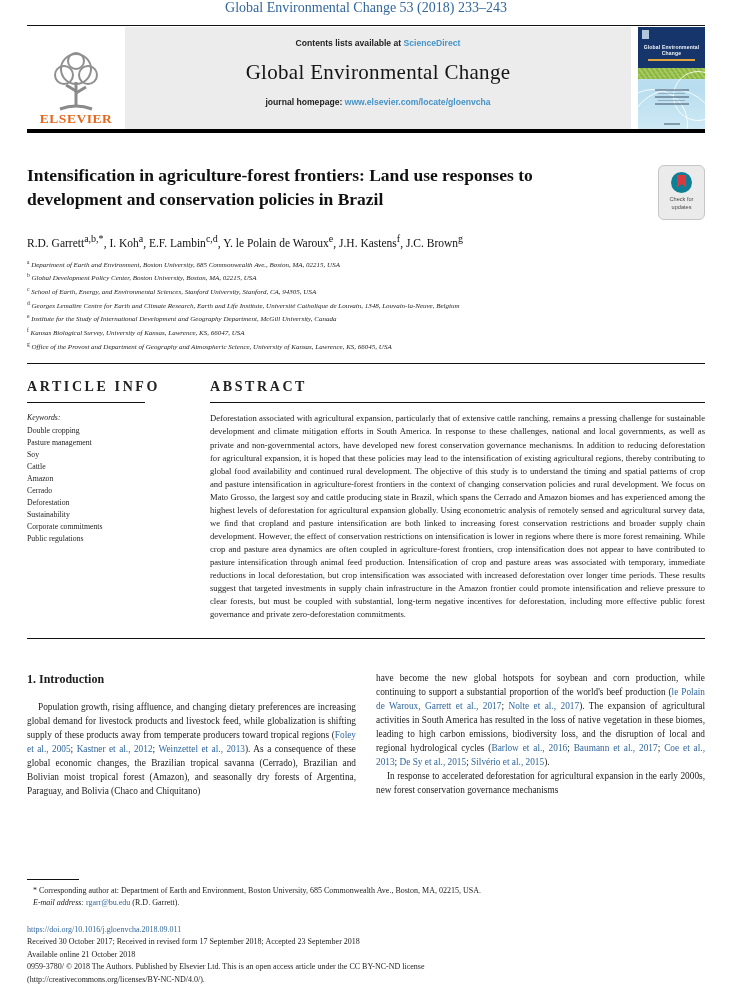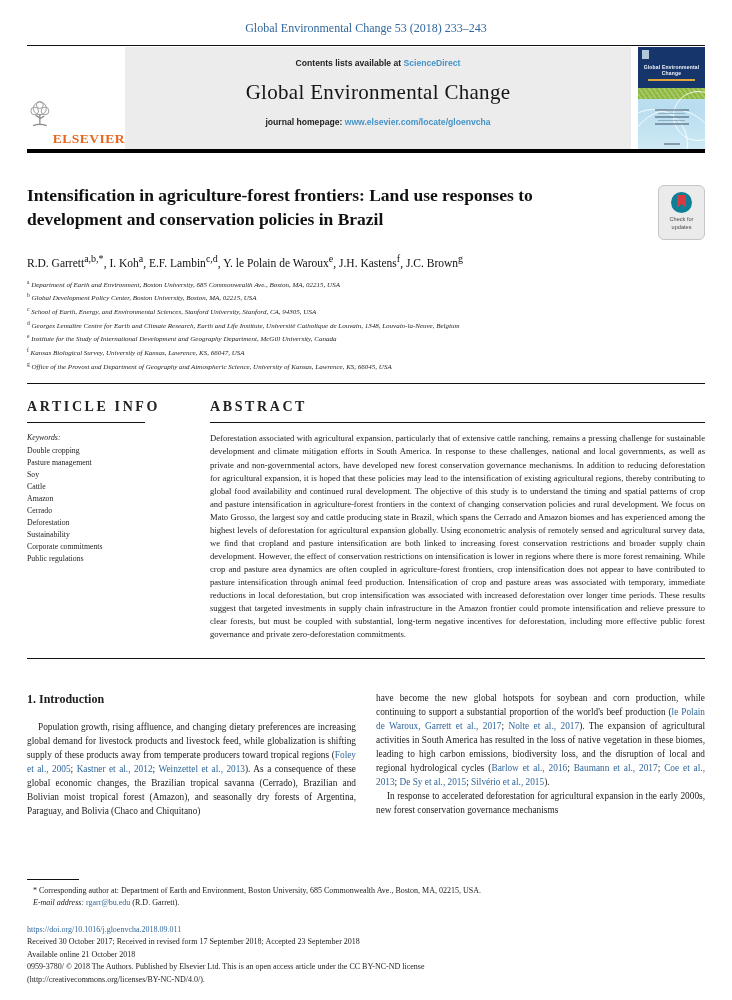--- a/index.html
+++ b/index.html
@@ -1,29 +1,29 @@
 <!DOCTYPE html>
 <html style="--link: #31679c; --header_link: #4593c8; --orange: #e8661b; --navy: #16366b; --green: #8cb83e; --teal: #0e7f95; --red: #d93a3f;"><head>
 <meta charset="utf-8">
 <style>
   * { margin:0; padding:0; box-sizing:border-box; }
   html,body { width:732px; height:1000px; background:#ffffff; overflow:hidden; }
   body { font-family:"Liberation Serif","DejaVu Serif",serif; color:#1c1c1c; }
   .page { width:732px; height:1000px; padding:0 27px; display:flex; flex-direction:column; }
 
   
-  .top-cite { text-align:center; font-size:12px; color:var(--link,#34679c); margin-top:21px; }
+  .top-cite { text-align:center; font-size:14px; color:var(--link,#34679c); }
 
   .rule-thin  { border:none; border-top:1.4px solid #111; margin-top:9px; }
   .rule-hair  { border:none; border-top:1px solid #111; }
   .rule-thick { border:none; border-top:4px solid #000; }
 
   
   .band { display:flex; align-items:stretch; height:102px; margin-top:1px; }
-  .logo-col { width:98px; display:flex; align-items:flex-end; justify-content:flex-end; padding-bottom:2px; background:#fff; }
+  .logo-col { width:98px; display:flex; flex-direction:column; align-items:center; justify-content:flex-end; padding-bottom:2px; background:#fff; }
   .logo-col svg { display:block; }
   .elsevier-word { font-size:13.5px; font-weight:bold; letter-spacing:.5px; color:var(--orange,#e8661b); margin-top:-4px; }
   .gray-box { flex:1; background:#ececec; display:flex; flex-direction:column; align-items:center; justify-content:space-between; padding:11px 6px 22px 6px; }
   .contents-line { font-family:"Liberation Sans",sans-serif; font-size:8.6px; font-weight:bold; color:#222; }
   .contents-line .hlink { color:var(--header_link,#4593c8); }
   .journal-title { font-size:21px; color:#161616; letter-spacing:.3px; }
   .homepage-line { font-family:"Liberation Sans",sans-serif; font-size:8.6px; font-weight:bold; color:#222; }
   .homepage-line .hlink { color:var(--header_link,#4593c8); }
 
   

